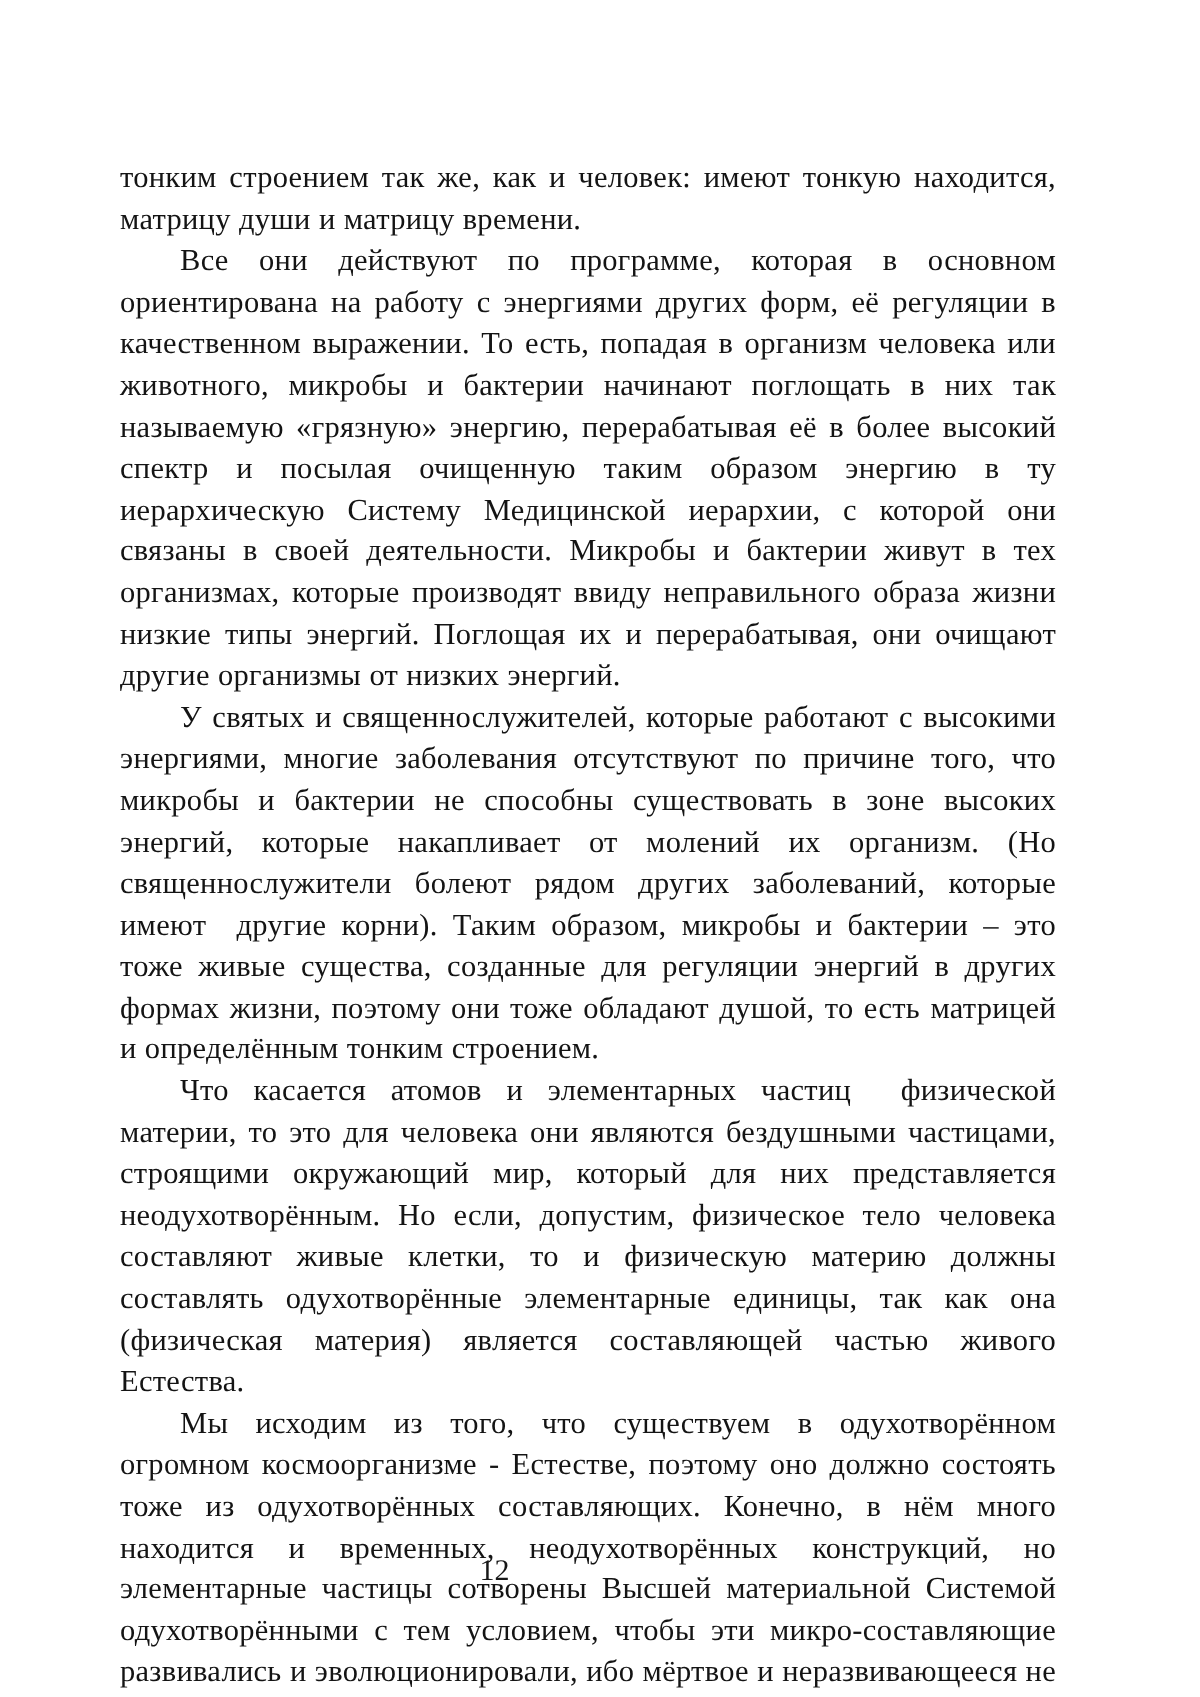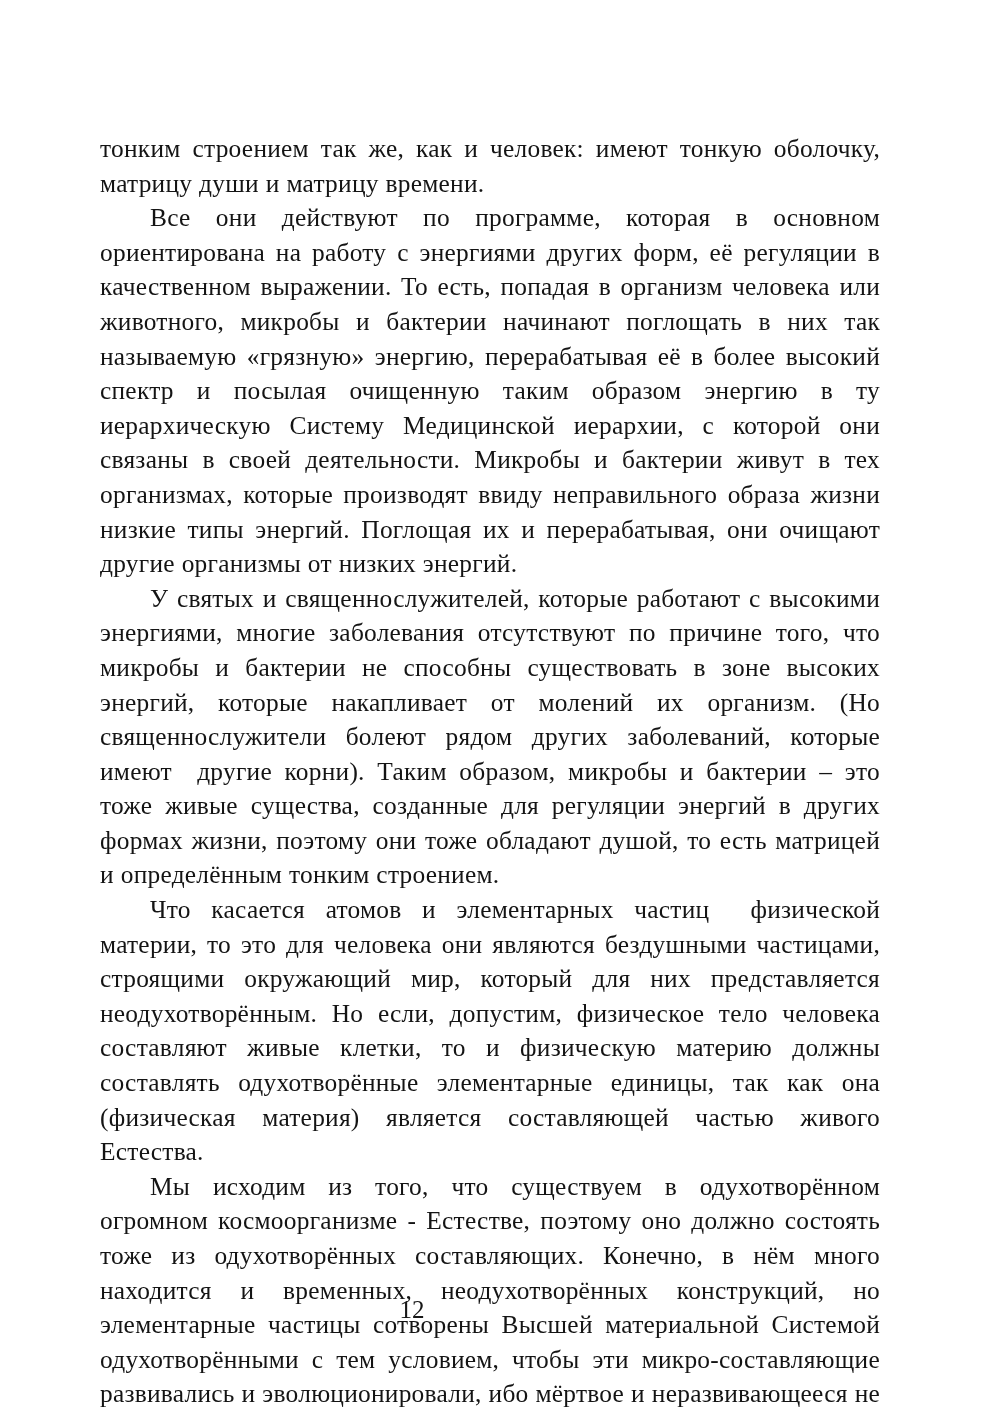--- a/index.html
+++ b/index.html
@@ -58,21 +58,21 @@
     line-height: 30px;
     color: #171717;
   }
 </style>
 </head>
 <body>
 
 <div class="page">
 
   <div class="text-column">
-    <p class="body-paragraph continuation">тонким строением так же, как и человек: имеют тонкую оболочку, матрицу души и матрицу времени.</p>
+    <p class="body-paragraph continuation">тонким строением так же, как и человек: имеют тонкую находится, матрицу души и матрицу времени.</p>
 
     <p class="body-paragraph">Все они действуют по программе, которая в основном ориентирована на работу с энергиями других форм, её регуляции в качественном выражении. То есть, попадая в организм человека или животного, микробы и бактерии начинают поглощать в них так называемую «грязную» энергию, перерабатывая её в более высокий спектр и посылая очищенную таким образом энергию в ту иерархическую Систему Медицинской иерархии, с которой они связаны в своей деятельности. Микробы и бактерии живут в тех организмах, которые производят ввиду неправильного образа жизни низкие типы энергий. Поглощая их и перерабатывая, они очищают другие организмы от низких энергий.</p>
 
     <p class="body-paragraph">У святых и священнослужителей, которые работают с высокими энергиями, многие заболевания отсутствуют по причине того, что микробы и бактерии не способны существовать в зоне высоких энергий, которые накапливает от молений их организм. (Но священнослужители болеют рядом других заболеваний, которые имеют  другие корни). Таким образом, микробы и бактерии – это тоже живые существа, созданные для регуляции энергий в других формах жизни, поэтому они тоже обладают душой, то есть матрицей и определённым тонким строением.</p>
 
     <p class="body-paragraph">Что касается атомов и элементарных частиц  физической материи, то это для человека они являются бездушными частицами, строящими окружающий мир, который для них представляется неодухотворённым. Но если, допустим, физическое тело человека составляют живые клетки, то и физическую материю должны составлять одухотворённые элементарные единицы, так как она (физическая материя) является составляющей частью живого Естества.</p>
 
     <p class="body-paragraph">Мы исходим из того, что существуем в одухотворённом огромном космоорганизме - Естестве, поэтому оно должно состоять тоже из одухотворённых составляющих. Конечно, в нём много находится и временных, неодухотворённых конструкций, но элементарные частицы сотворены Высшей материальной Системой одухотворёнными с тем условием, чтобы эти микро-составляющие развивались и эволюционировали, ибо мёртвое и неразвивающееся не может составлять живое и удаляется из него как шлаки.</p>
   </div>
 

